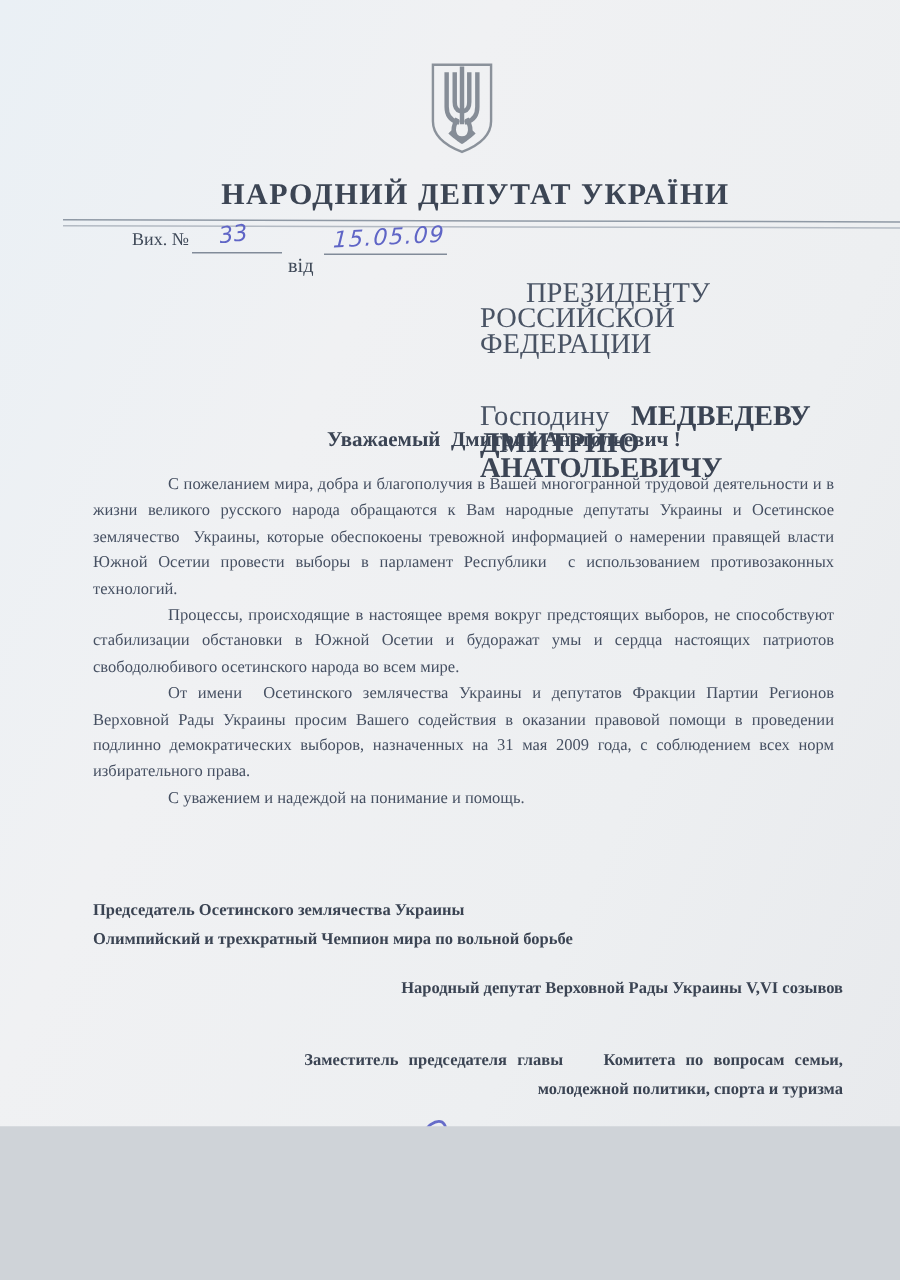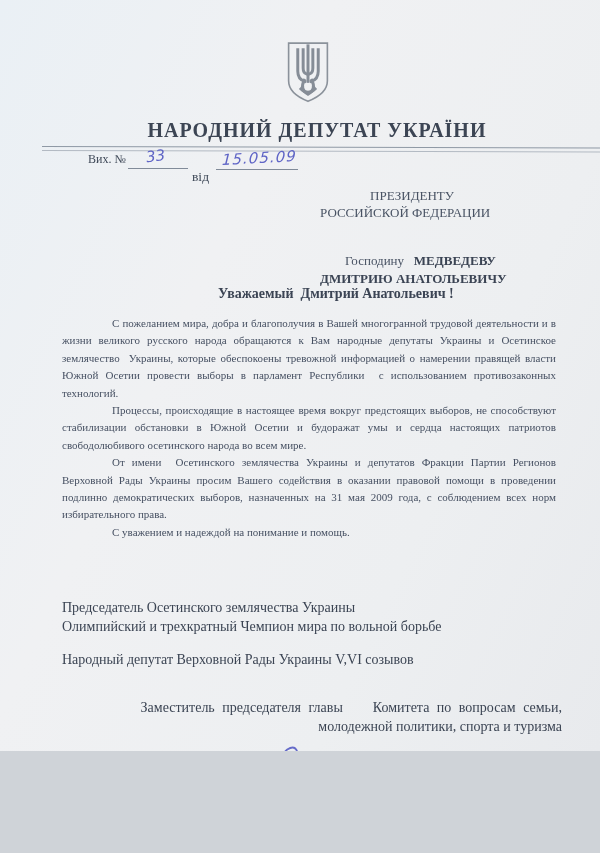--- a/index.html
+++ b/index.html
@@ -20,37 +20,37 @@
   .rule2{top:149.6px;border-top:1px solid #b3bac3;transform:rotate(0.15deg);transform-origin:left;}
   
   .ref-label{left:88px;top:152px;font-size:12px;color:#3f4958;}
   .ref-u1{left:128px;top:168px;width:60px;border-top:1px solid #818b99;}
   .ref-vid{left:192px;top:169px;font-size:13.5px;color:#3f4958;}
   .ref-u2{left:216px;top:169px;width:82px;border-top:1px solid #818b99;}
   .hw{font-family:"DejaVu Sans",sans-serif;font-style:italic;color:#5f65c6;}
   .hw-num{left:146px;top:147px;font-size:15px;transform:rotate(-7deg);}
   .hw-date{left:222px;top:149px;font-size:15px;letter-spacing:1px;transform:rotate(-3deg) skewX(-6deg);}
   
-  .addr{left:320px;top:187px;width:200px;font-size:13px;line-height:17px;color:#495364;}
+  .addr{left:320px;top:187px;width:200px;font-size:19px;line-height:17px;color:#495364;}
   .addr-l1{text-align:center;width:184px;}
-  .addr-honor-row{margin-top:31px;white-space:pre;margin-left:25px;}
+  .addr-honor-row{margin-top:31px;white-space:pre;}
   .addr-bold{font-weight:bold;color:#3b4454;}
   .addr-l4{font-weight:bold;color:#3b4454;margin-top:1px;}
   
   .salutation{left:218px;top:286px;font-weight:bold;font-size:14px;color:#3b4454;white-space:pre;}
   
   .body-text{left:62px;top:315px;width:494px;}
   .body-text p{
     margin:0;text-align:justify;text-indent:50px;
     font-size:11px;line-height:17.4px;color:#46506 2;
     color:#465062;white-space:pre-wrap;
   }
   
-  .closing{left:62px;width:500px;font-weight:normal;font-size:14px;line-height:19px;color:#3b4453;}
-  .cb1{top:598px;} .cb2{top:650px;} .cb3{top:698px;text-align:right;}
+  .closing{left:62px;width:500px;font-weight:bold;font-size:11px;line-height:19px;color:#3b4453;}
+  .cb1{top:598px;} .cb2{top:650px;text-align:right;} .cb3{top:698px;text-align:right;}
   .cb3 .l1{white-space:pre-wrap;word-spacing:4px;}
   
   .sig-svg{left:168px;top:738px;width:155px;height:80px;}
   .signatory-name{left:373px;top:770px;font-weight:bold;font-size:15px;letter-spacing:1.6px;color:#3b4454;white-space:pre;font-family:Liberation Mono, monospace;}
   .note{font-family:"DejaVu Sans",sans-serif;font-style:italic;color:#666cc9;}
   .note1{left:197px;top:809px;font-size:15px;transform:rotate(6deg);letter-spacing:1px;}
   .note2{left:314px;top:800px;font-size:15.5px;transform:rotate(-6deg);letter-spacing:1.5px;}
   
   .paper-edge{left:0;top:844px;width:600px;height:2.6px;
     background:linear-gradient(90deg,#43474c 0%,#5a5f65 45%,#878d93 85%,#a9aeb3 100%);}

